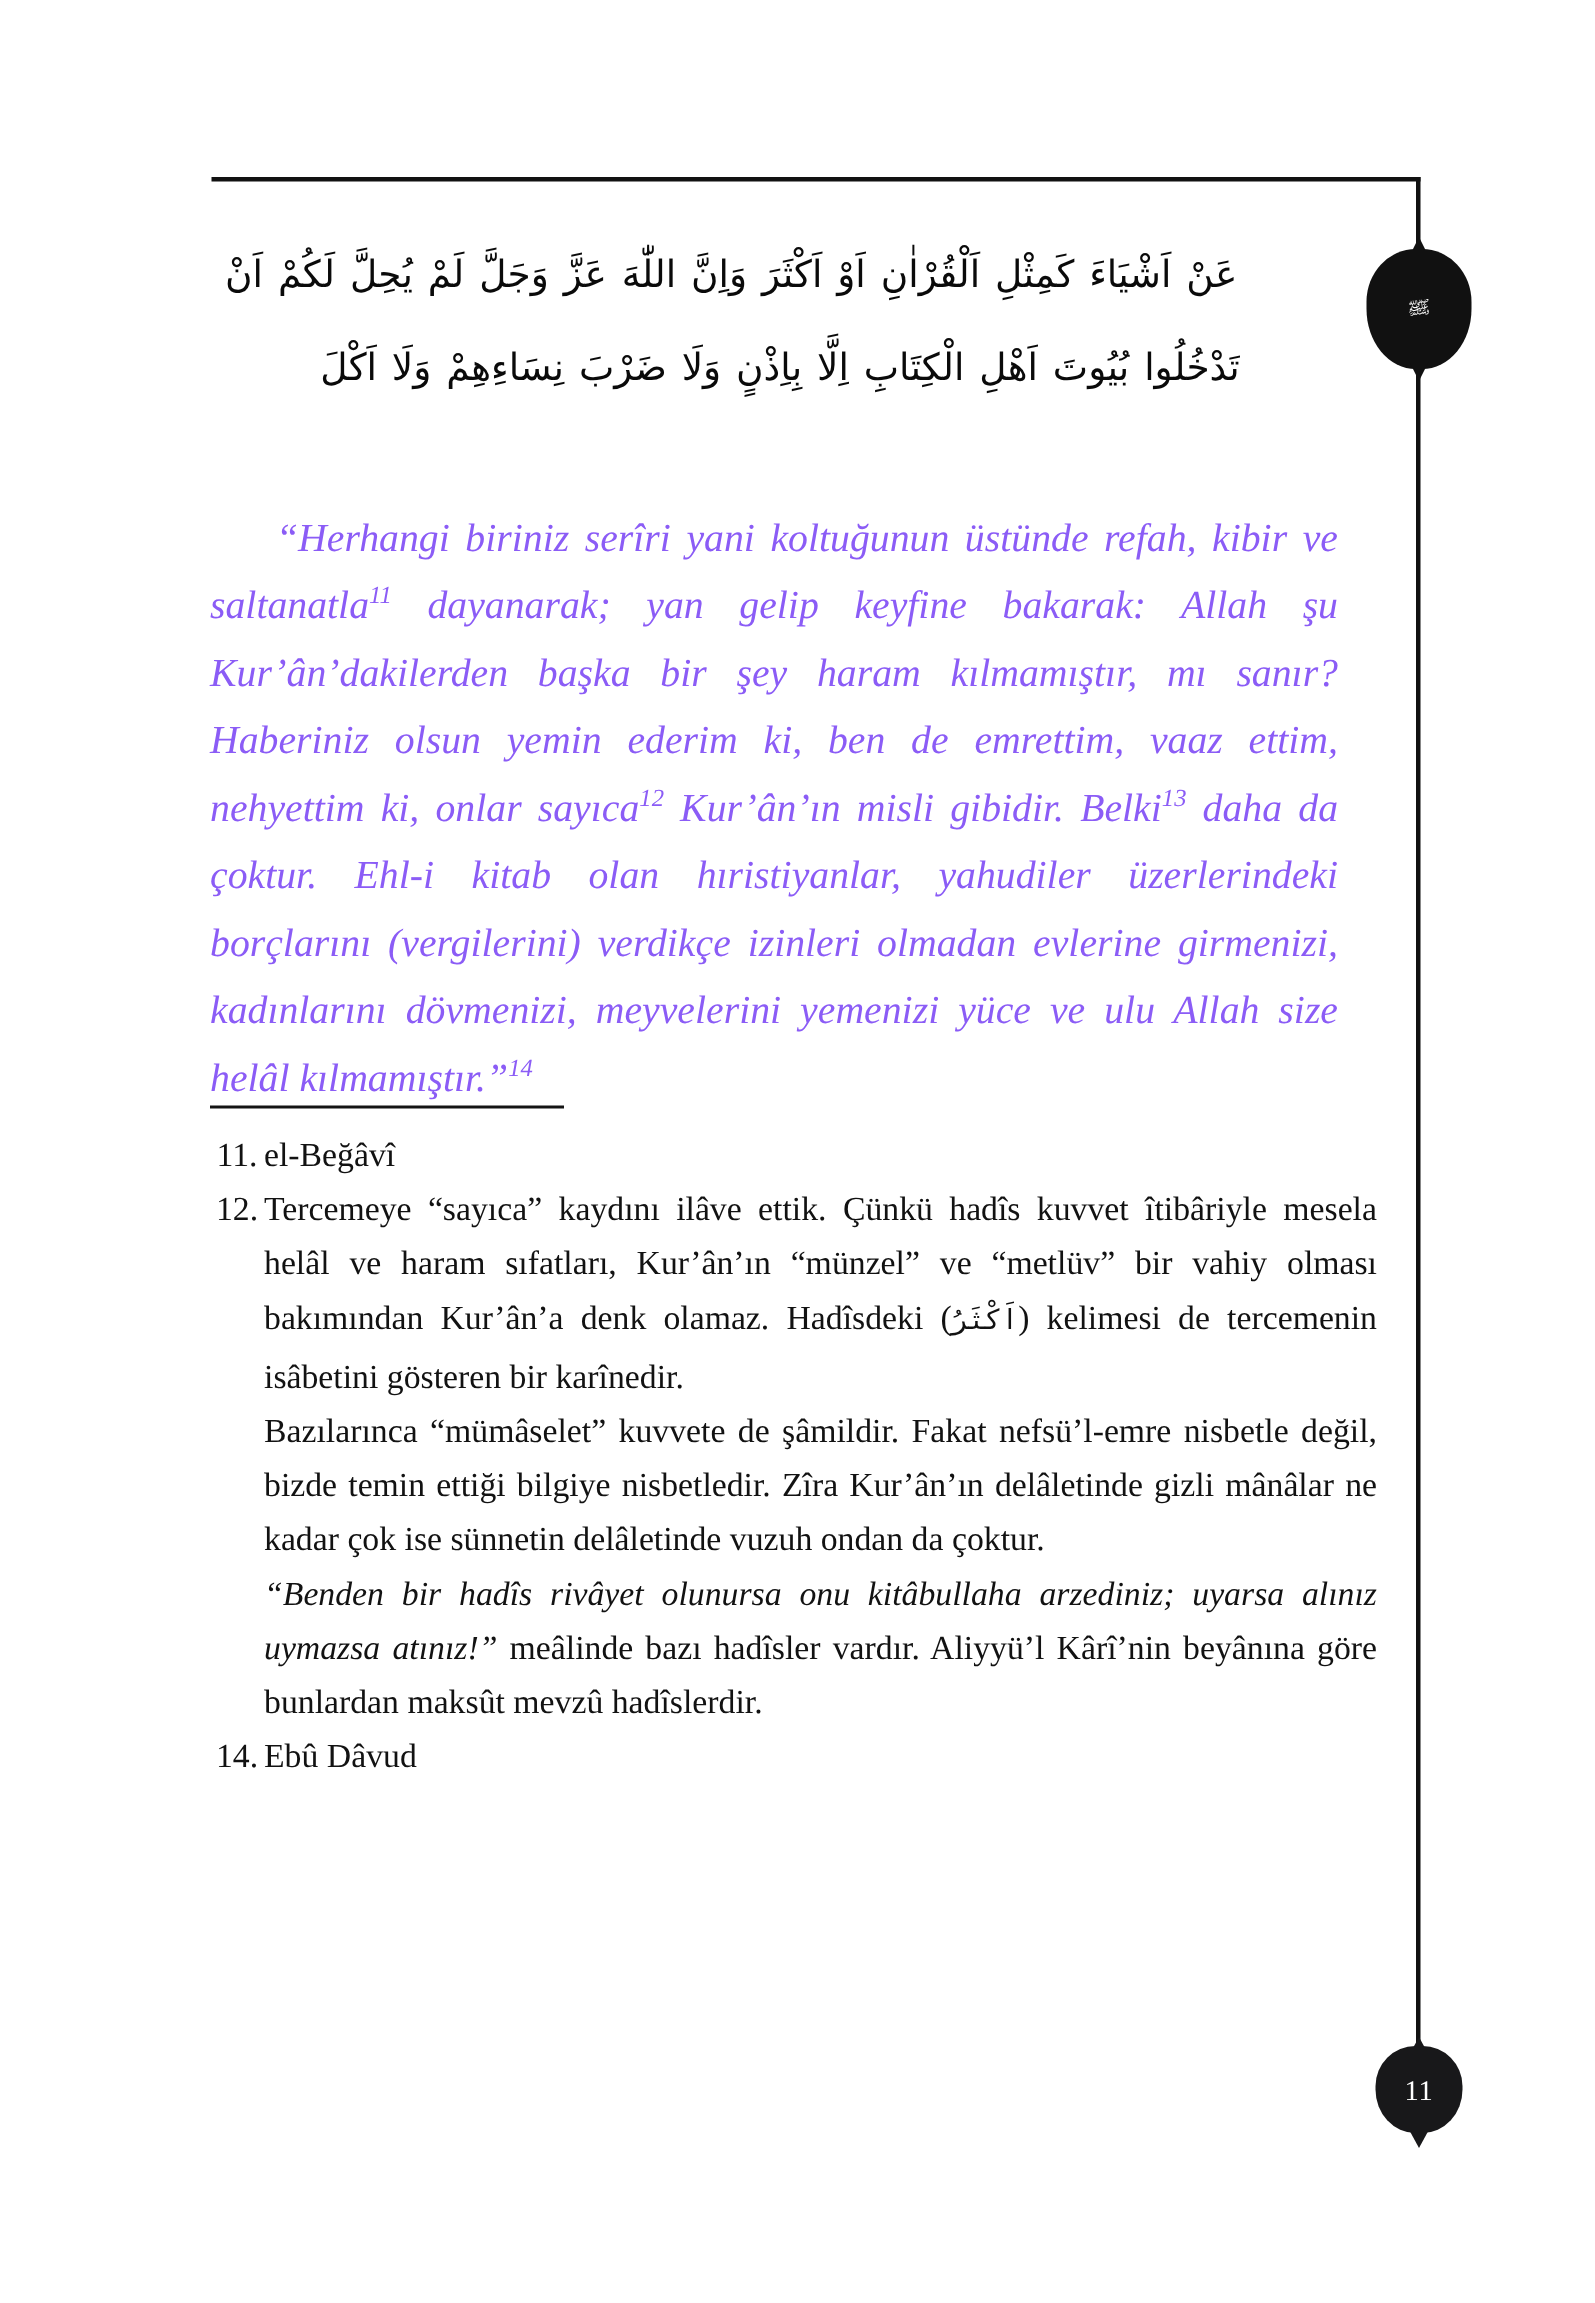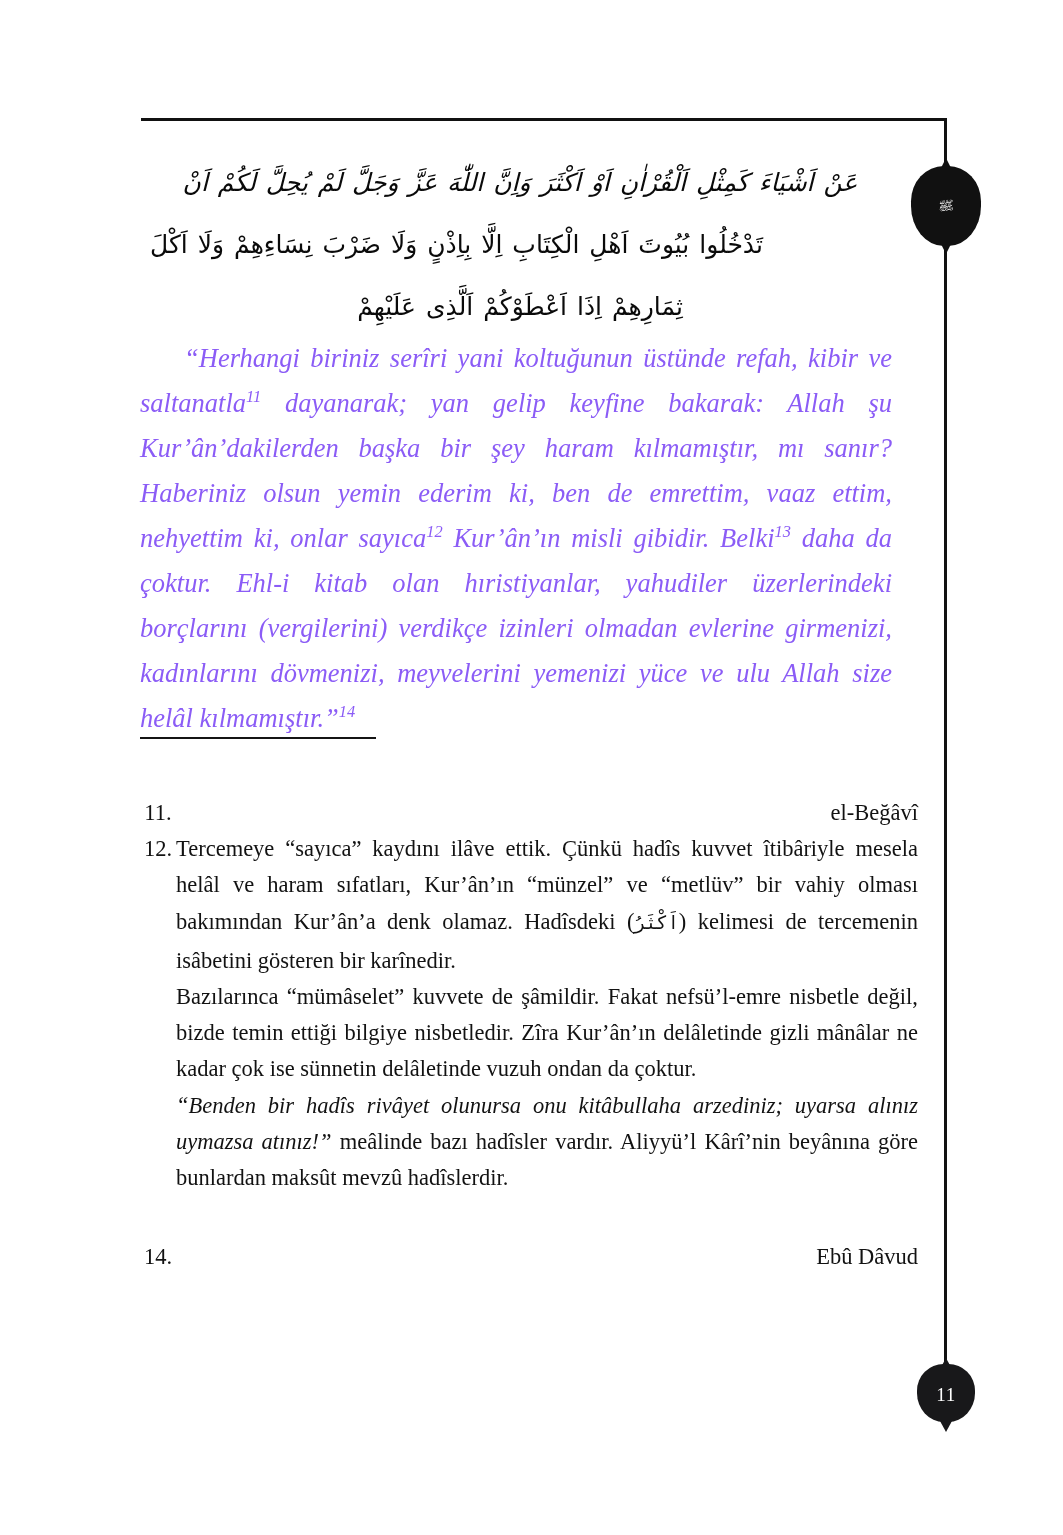--- a/index.html
+++ b/index.html
@@ -130,22 +130,22 @@
     width: 740px;
     direction: rtl;
     text-align: center;
     font-family: "DejaVu Sans", "Liberation Sans", sans-serif;
     font-size: 25px;
     line-height: 62px;
     color: #0a0a0a;
     word-spacing: 2px;
   }
   .arabic-line { display: block; white-space: nowrap; }
-  .arabic-line.l1 { text-align: center; letter-spacing: 0px; font-style: italic; }
-  .arabic-line.l2 { text-align: left; }
+  .arabic-line.l1 { text-align: left; letter-spacing: 0px; }
+  .arabic-line.l2 { text-align: center; }
   .arabic-line.l3 { text-align: center; padding-right: 0px; }
 
   
   #main-quote {
     position: absolute;
     left: 140px;
     top: 336px;
     width: 752px;
     font-size: 26.5px;
     line-height: 45px;
@@ -193,21 +193,21 @@
     left: 0;
     top: 0;
     width: 36px;
     text-align: center;
   }
   .fn-para {
     text-align: justify;
     text-justify: inter-word;
     margin: 0;
   }
-  .fn-para.ragged { text-align: right; margin-top: 43px; }
+  .fn-para.ragged { text-align: left; }
   .fn-italic { font-style: italic; margin-top: 48px; }
   .arabic-inline {
     font-family: Liberation Mono, monospace;
     font-size: 0.82em;
     direction: rtl;
     unicode-bidi: isolate;
   }
 </style>
 </head>
 <body>
@@ -227,21 +227,20 @@
 <div class="medallion medallion-page">
   <div class="page-spike-top"></div>
   <div class="page-body"></div>
   <div class="page-spike-bottom"></div>
   <div class="page-number">11</div>
 </div>
 
 <div id="arabic-block">
   <span class="arabic-line l1">عَنْ اَشْيَاءَ كَمِثْلِ اَلْقُرْاٰنِ اَوْ اَكْثَرَ وَاِنَّ اللّٰهَ عَزَّ وَجَلَّ لَمْ يُحِلَّ لَكُمْ اَنْ</span>
   <span class="arabic-line l2">تَدْخُلُوا بُيُوتَ اَهْلِ الْكِتَابِ اِلَّا بِاِذْنٍ وَلَا ضَرْبَ نِسَاءِهِمْ وَلَا اَكْلَ</span>
-  <span class="arabic-line l3">ثِمَارِهِمْ اِذَا اَعْطَوْكُمْ اَلَّذِى عَلَيْهِمْ</span>
 </div>
 
 <div id="main-quote">
   <span class="indent"></span><span id="main-quote-body"><span>“Herhangi biriniz serîri yani koltuğunun üstünde refah, kibir ve saltanatla</span><sup class="fn">11</sup><span> dayanarak; yan gelip keyfine bakarak: Allah şu Kur’ân’dakilerden başka bir şey haram kılmamıştır, mı sanır? Haberiniz olsun yemin ederim ki, ben de emrettim, vaaz ettim, nehyettim ki, onlar sayıca</span><sup class="fn">12</sup><span> Kur’ân’ın misli gibidir. Belki</span><sup class="fn">13</sup><span> daha da çoktur. Ehl-i kitab olan hıristiyanlar, yahudiler üzerlerindeki borçlarını (vergilerini) verdikçe izinleri olmadan evlerine girmenizi, kadınlarını dövmenizi, meyvelerini yemenizi yüce ve ulu Allah size helâl kılmamıştır.”</span><sup class="fn">14</sup></span>
 </div>
 
 <div class="rule-footnote"></div>
 
 <div id="footnotes">
     <div class="footnote">

